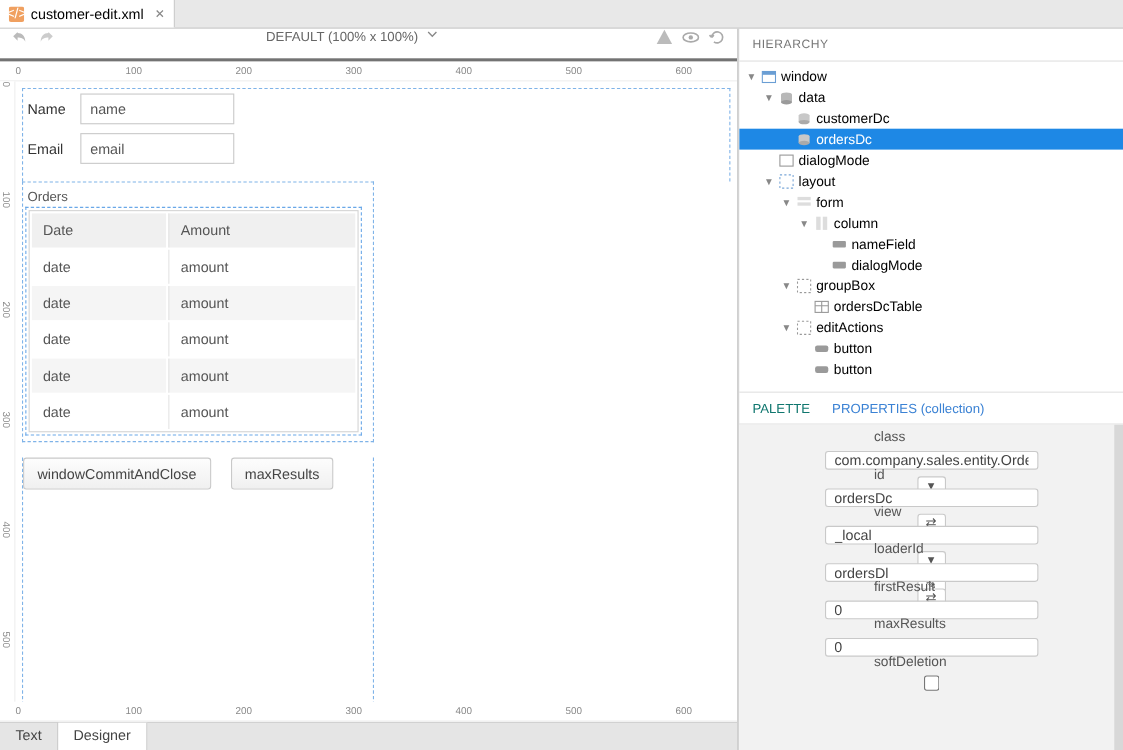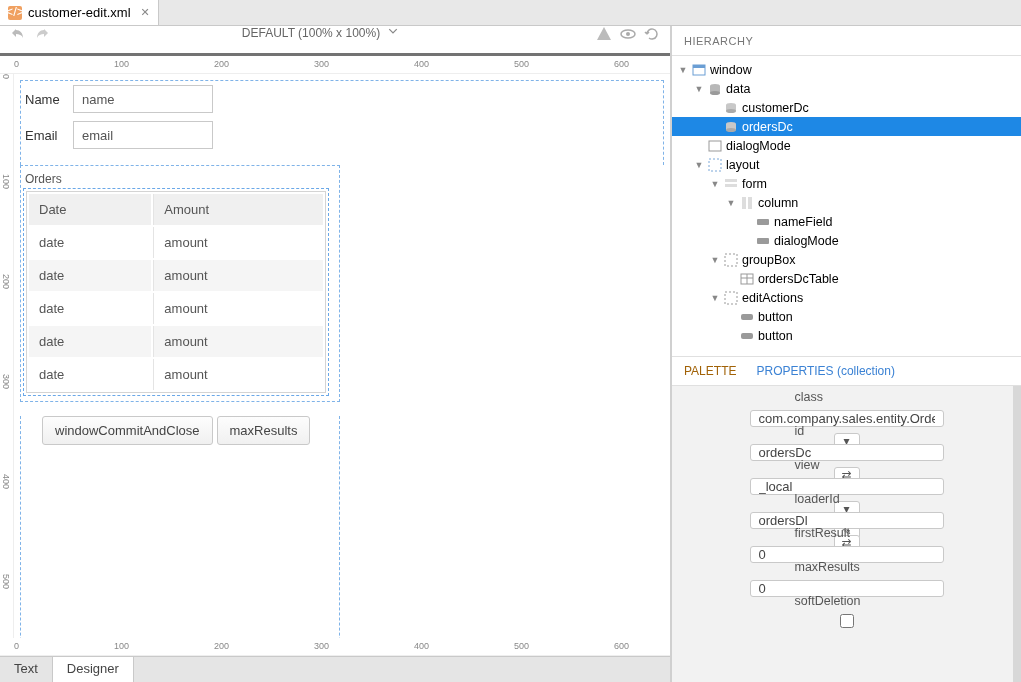--- a/index.html
+++ b/index.html
@@ -35,39 +35,39 @@
 .group-label { color: #555; margin: 4px 0 2px 2px; font-size: 12px; }
 .tbl { border: 1px solid #d4d4d4; width: 300px; }
 .tbl th, .tbl td { text-align: left; padding: 8px 10px; color: #555; font-weight: normal; }
 .tbl thead tr { background: #f0f0f0; border-bottom: 1px solid #d4d4d4; }
 .tbl tbody tr:nth-child(even) { background: #f5f5f5; }
 .tbl th + th, .tbl td + td { border-left: 1px solid #e4e4e4; }
 
 .sel-group { border: 1px dashed #6aa8e8; padding: 2px; display: inline-block; }
 
 .btn { display: inline-block; background: linear-gradient(#fdfdfd,#f0f0f0); border: 1px solid #c9c9c9; border-radius: 3px; padding: 6px 12px; color: #444; cursor: pointer; }
-.btn-row { margin-top: 14px; display: flex; gap: 4px; margin-left: 21px; }
+.btn-row { margin-top: 14px; display: flex; gap: 18px; }
 
 .bottom-tabs { height: 26px; border-top: 1px solid #c9c9c9; background: #e5e5e5; display: flex; }
 .btab { padding: 4px 14px; border-right: 1px solid #c9c9c9; color: #444; cursor: pointer; }
 .btab.active { background: #fff; }
 
 .right { width: 350px; display: flex; flex-direction: column; border-left: 1px solid #d0d0d0; }
 .panel-title { height: 30px; border-bottom: 1px solid #e0e0e0; display: flex; align-items: center; padding: 0 12px; color: #777; font-size: 11px; letter-spacing: 0.5px; }
 
 .tree { flex: 0 0 300px; overflow: auto; padding: 4px 0; }
 .tree-row { display: flex; align-items: center; height: 19px; padding: 0 6px; gap: 4px; cursor: pointer; white-space: nowrap; }
 .tree-row.selected { background: #1e88e5; color: #fff; }
 .tree-row .tw { width: 10px; text-align: center; color: #888; font-size: 9px; }
 .tree-row.selected .tw { color: #fff; }
 .tree-row .ic { width: 14px; height: 14px; display: inline-flex; align-items: center; justify-content: center; }
 .tree-row .lbl { font-size: 12.5px; }
 
 .prop-tabs { height: 30px; border-top: 1px solid #e0e0e0; border-bottom: 1px solid #e0e0e0; display: flex; align-items: center; gap: 20px; padding: 0 12px; }
-.prop-tab { color: #a16207; font-size: 12px; cursor: pointer; }
+.prop-tab { color: #0f766e; font-size: 12px; cursor: pointer; }
 .prop-tab.active { color: #3b82d4; }
 
 .props { flex: 1; overflow: auto; background: #f2f2f2; padding: 4px 0; position: relative; }
 .props::after { content:""; position:absolute; right:0; top:0; bottom:0; width:8px; background:#d8d8d8; }
 .prop-row { display: flex; align-items: center; height: 34px; padding: 0 10px; gap: 6px; flex-direction: column; }
 .prop-row .plabel { width: 104px; color: #555; font-size: 12.5px; }
 .prop-row input[type=text] { flex: 1; height: 26px; border: 1px solid #c9c9c9; border-radius: 3px; padding: 0 8px; color: #444; background:#fff; }
 .prop-row .sq { width: 26px; height: 26px; border: 1px solid #c9c9c9; border-radius: 3px; background: #fff; display:flex;align-items:center;justify-content:center; color:#555; cursor:pointer; font-size:12px;}
 .prop-row input[type=checkbox] { width: 14px; height: 14px; }
 

